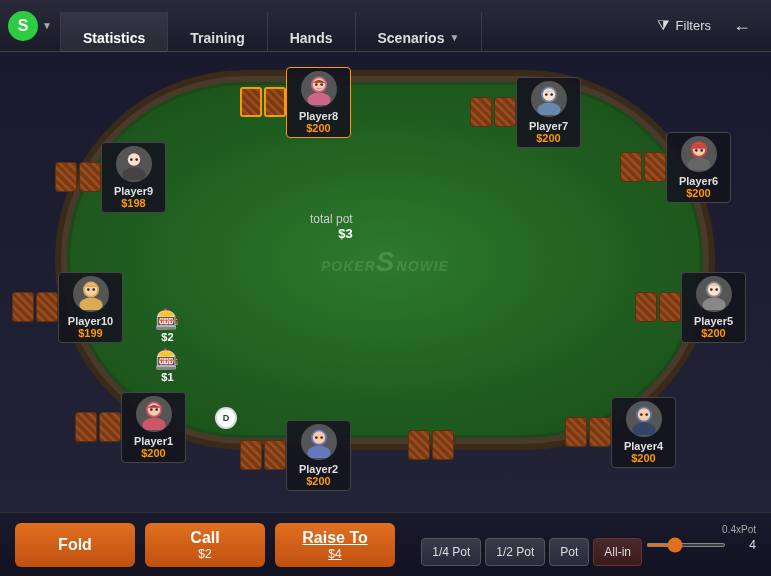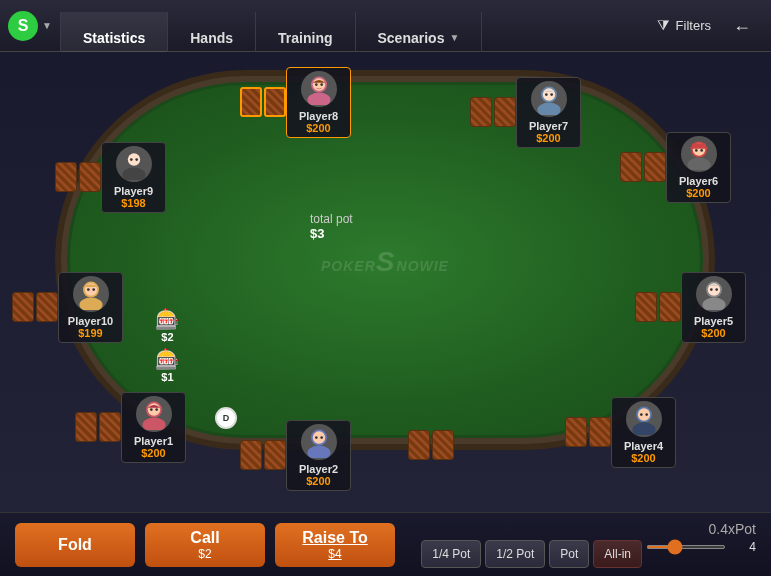--- a/index.html
+++ b/index.html
@@ -146,21 +146,21 @@
       color: rgba(255,255,255,0.18);
       font-size: 38px;
     }
 
     
     .pot-info {
       position: absolute;
       top: 160px;
       left: 310px;
       color: white;
-      text-align: left;
+      text-align: right;
       font-size: 13px;
       z-index: 10;
     }
 
     
     .player-slot {
       position: absolute;
       display: flex;
       flex-direction: row;
       align-items: center;
@@ -305,21 +305,21 @@
 
     
     .pot-btns {
       display: flex;
       flex-direction: column;
       align-items: flex-end;
       margin-left: auto;
     }
     .pot-label {
       color: #aaa;
-      font-size: 14px;
+      font-size: 10px;
       margin-bottom: 3px;
       text-align: left;
     }
     .pot-row {
       display: flex;
       gap: 4px;
       align-items: flex-start;
     }
     .pot-btn {
       height: 28px;
@@ -394,24 +394,24 @@
       <span>S</span>
     </div>
     <span class="logo-caret">▼</span>
   </div>
 
   <div class="nav-items">
     <div class="nav-item active">
       <span>Statistics</span>
     </div>
     <div class="nav-item">
+      <span>Training</span>
+    </div>
+    <div class="nav-item">
       <span>Hands</span>
-    </div>
-    <div class="nav-item">
-      <span>Training</span>
     </div>
     <div class="nav-item">
       <span>Scenarios</span>
       <span class="nav-caret">▼</span>
     </div>
   </div>
 
   <div class="header-right">
     <div class="filter-btn">
       <span class="filter-icon">⧩</span>

